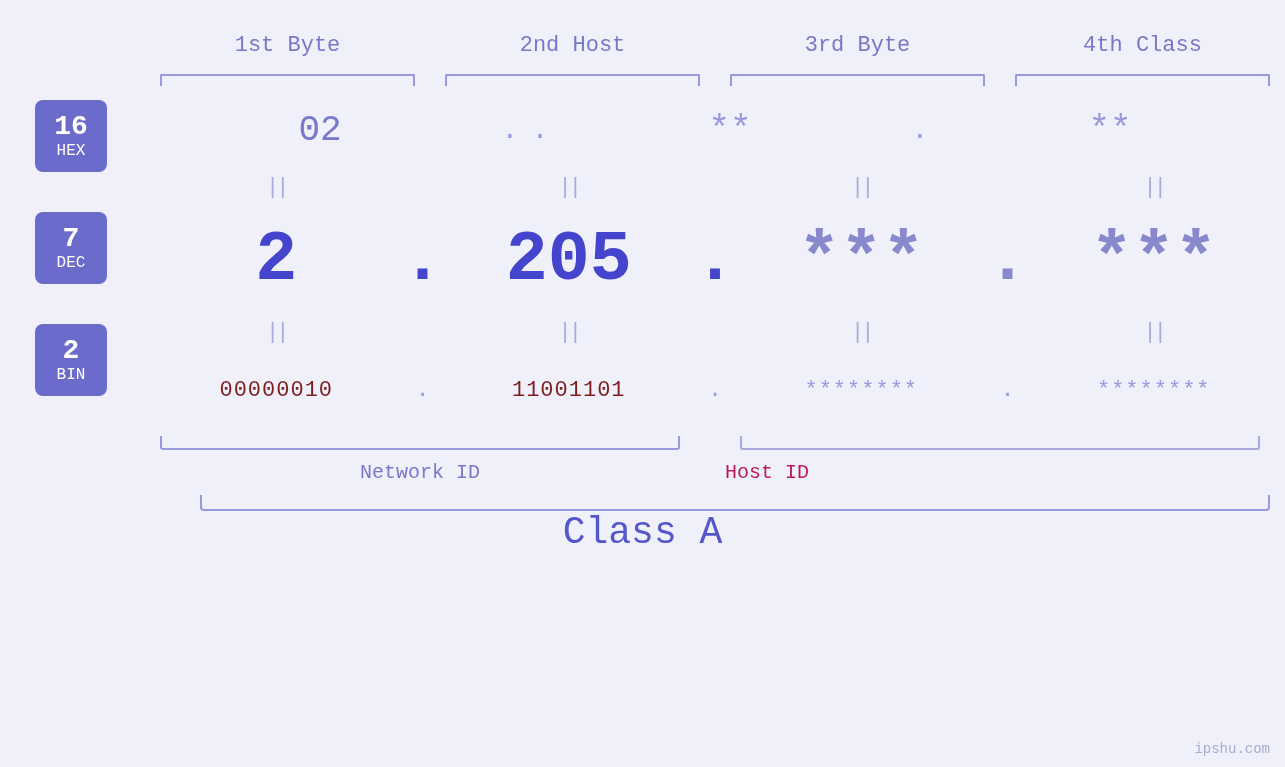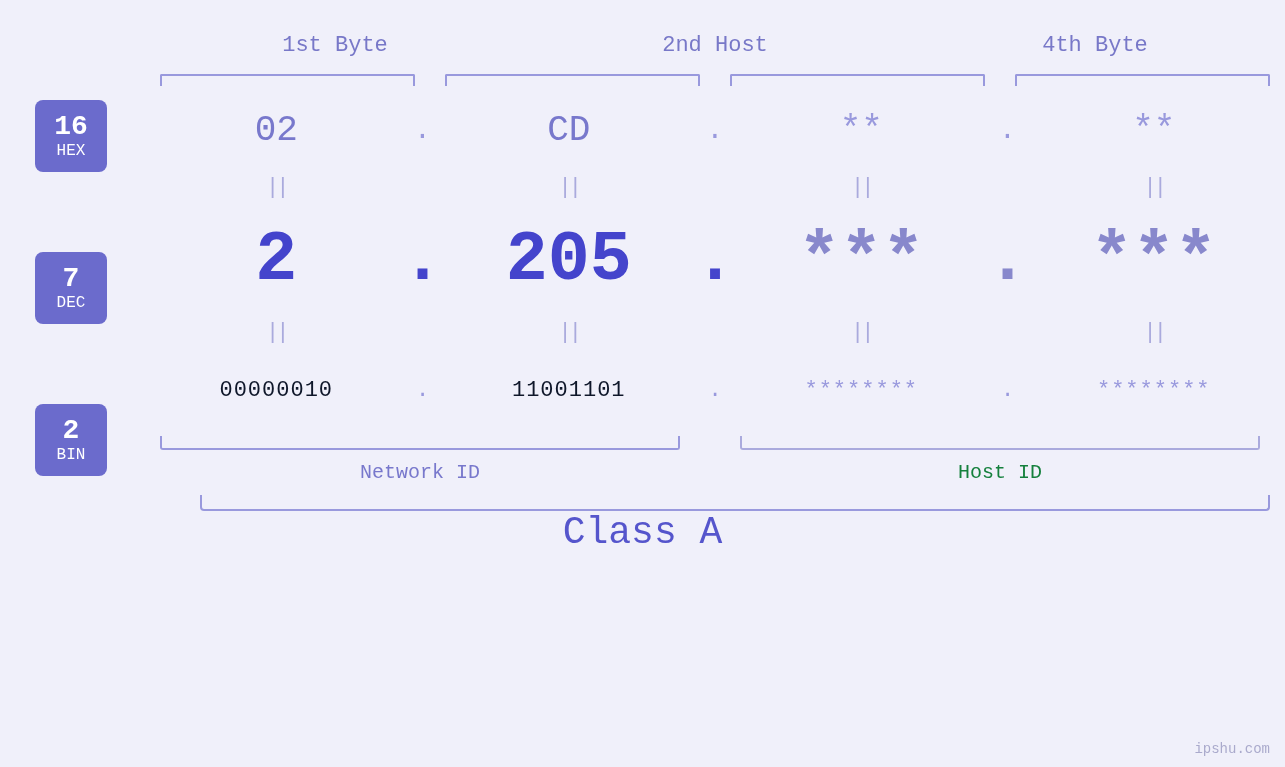--- a/index.html
+++ b/index.html
@@ -118,21 +118,21 @@
 
     .dec-masked {
       color: #8888cc;
       font-size: 70px;
       font-weight: bold;
       font-family: 'Courier New', Courier, monospace;
     }
 
     
     .bin-value {
-      color: #0f172a;
+      color: #7f1d1d;
       font-size: 22px;
       font-family: 'Courier New', Courier, monospace;
       letter-spacing: 1px;
     }
 
     .bin-masked {
       color: #9999dd;
       font-size: 22px;
       font-family: 'Courier New', Courier, monospace;
       letter-spacing: 1px;
@@ -149,39 +149,37 @@
     }
   </style>
 </head>
 <body>
 
 <div class="container">
 
   <div class="header-row">
     <div class="byte-header">1st Byte</div>
     <div class="byte-header">2nd Host</div>
-    <div class="byte-header">4th Byte</div>
+    <div class="byte-header">3rd Byte</div>
+    <div class="byte-header">4th Class</div>
   </div>
 
   <div class="bracket-row">
     <div class="bracket"></div>
     <div class="bracket"></div>
     <div class="bracket"></div>
     <div class="bracket"></div>
   </div>
 
   <div style="display:flex; margin-left:145px; height:80px;">
     <div class="byte-cell">
       <span class="hex-value">02</span>
     </div>
     <div class="dot-cell">
       <span style="color:#9999dd; font-size:28px;">.</span>
-    </div>
-    <div class="byte-cell">
-      <span class="hex-value">CD</span>
     </div>
     <div class="dot-cell">
       <span style="color:#9999dd; font-size:28px;">.</span>
     </div>
     <div class="byte-cell">
       <span class="hex-masked">**</span>
     </div>
     <div class="dot-cell">
       <span style="color:#9999dd; font-size:28px;">.</span>
     </div>
@@ -263,30 +261,30 @@
     <div style="flex:2; margin:0 15px; height:14px; border:2px solid #9999dd; border-top:none; border-radius:0 0 3px 3px;"></div>
 
     <div style="width:30px;"></div>
 
     <div style="flex:2; margin:0 15px; height:14px; border:2px solid #aaaadd; border-top:none; border-radius:0 0 3px 3px;"></div>
   </div>
 
   <div style="display:flex; margin-left:145px; margin-right:10px; height:45px; align-items:center;">
     <div style="flex:2; text-align:center; color:#7878cc; font-size:20px; font-family:'Courier New',monospace;">Network ID</div>
     <div style="width:30px;"></div>
-    <div style="flex:2; text-align:center; color:#15803d; font-size:20px; font-family:'Courier New',monospace;">Host ID</div>
+    <div style="flex:2; text-align:left; color:#be185d; font-size:20px; font-family:'Courier New',monospace;">Host ID</div>
   </div>
 
   <div style="margin-left:200px; margin-right:15px; height:16px; border:2px solid #9999dd; border-top:none; border-radius:0 0 4px 4px;"></div>
 
   <div style="display:flex; justify-content:center; height:60px;">
     <span style="color:#5555cc; font-size:38px; font-family:'Courier New',monospace;">Class A</span>
   </div>
 
-  <div style="position:absolute; left:35px; top:100px; display:flex; flex-direction:column; gap:80px;">
+  <div style="position:absolute; left:35px; top:100px; display:flex; flex-direction:column; gap:40px;">
     <div class="badge">
       <span class="badge-num">16</span>
       <span class="badge-label">HEX</span>
     </div>
     <div class="badge">
       <span class="badge-num">7</span>
       <span class="badge-label">DEC</span>
     </div>
     <div class="badge">
       <span class="badge-num">2</span>

